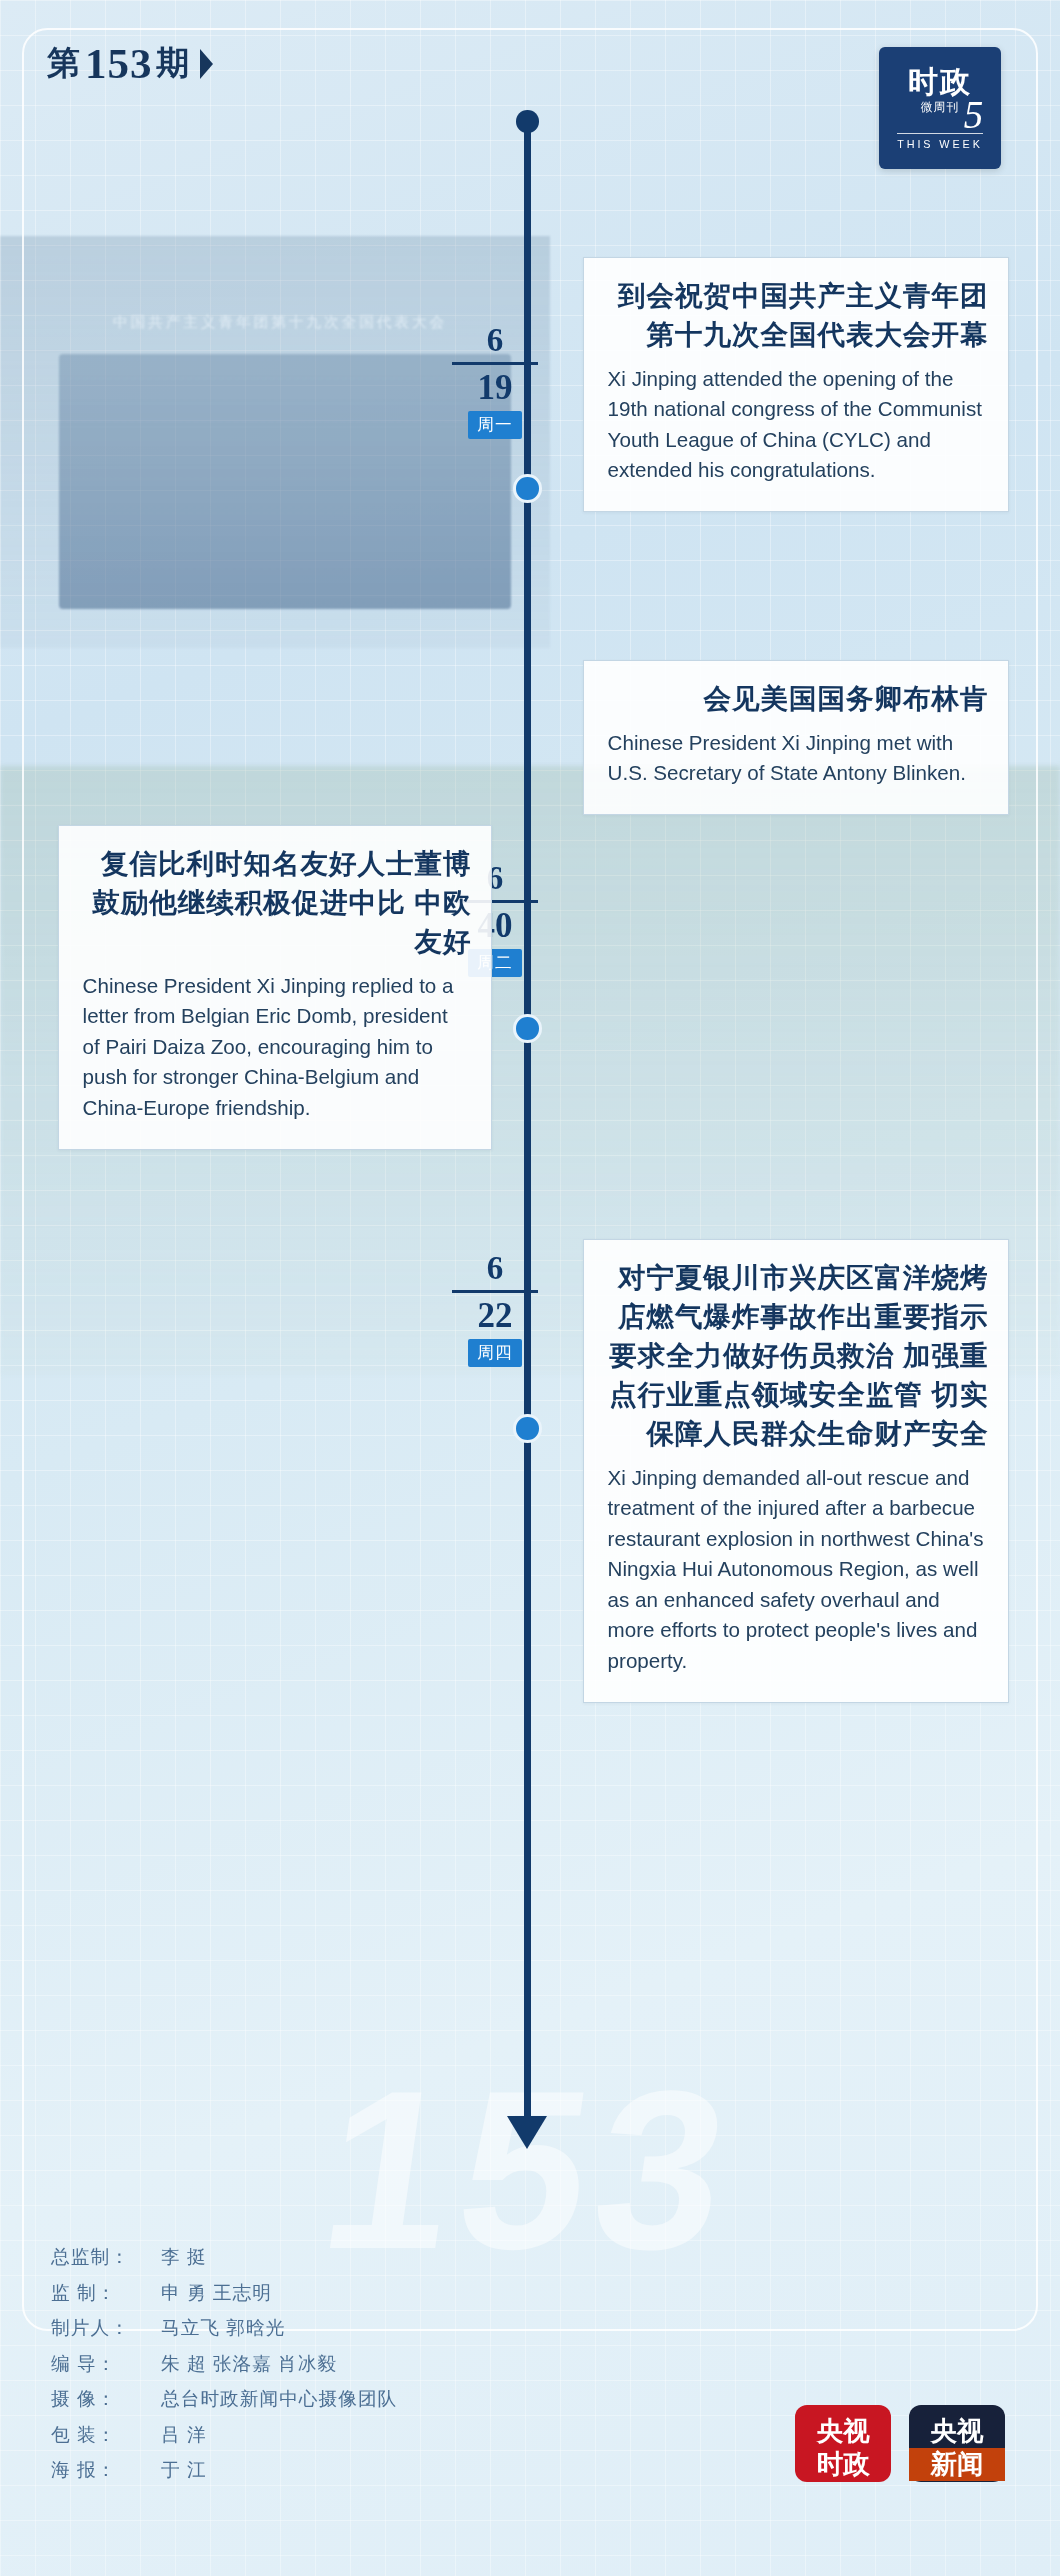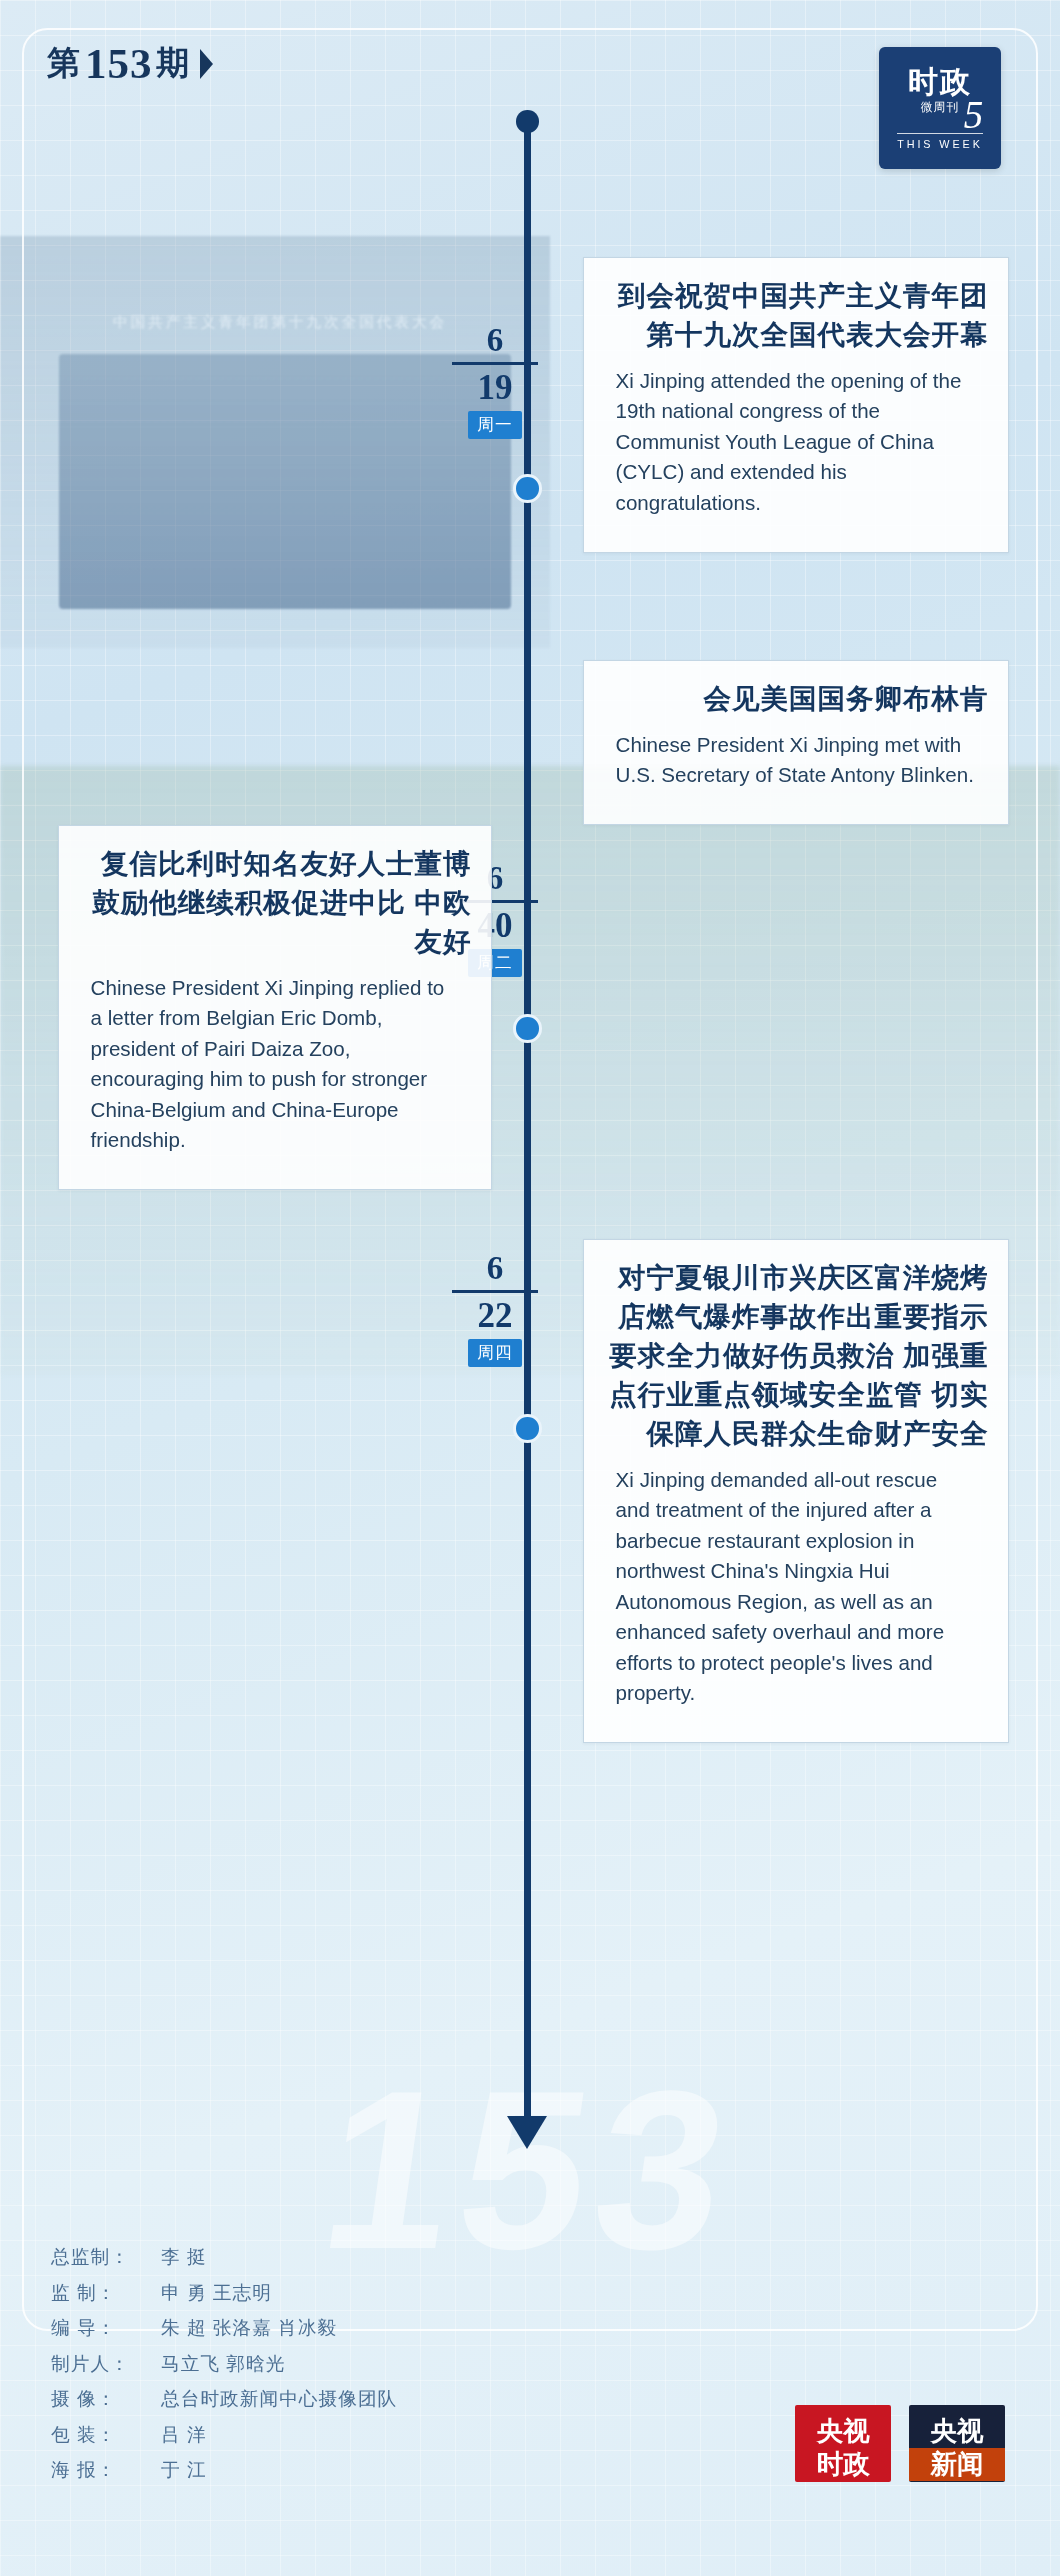--- a/index.html
+++ b/index.html
@@ -257,21 +257,21 @@
     font-weight: bold;
     line-height: 1.42;
     letter-spacing: 1px;
     margin: 0 0 9.8px;
     text-align: right;
   }
   .card .en {
     color: #24415e;
     font-size: 20.6px;
     line-height: 1.48;
-    margin: 12px;
+    margin: 4px;
   }
 
   
   .credits {
     position: absolute;
     left: 51px;
     bottom: 88px;
     color: #4c6f93;
     font-size: 18.7px;
     line-height: 1.9;
@@ -282,21 +282,21 @@
   .badge-row {
     position: absolute;
     right: 55px;
     bottom: 94px;
     display: flex;
     gap: 17.7px;
   }
   .cbadge {
     width: 96px;
     height: 77px;
-    border-radius: 2px;
+    border-radius: 12px;
     color: #fff;
     text-align: center;
     font-family: "Liberation Serif", serif;
     font-weight: bold;
     font-size: 26.5px;
     line-height: 1.25;
     padding-top: 9.8px;
     box-sizing: border-box;
   }
   .cbadge.red { background: #c81622; }
@@ -375,22 +375,22 @@
   </div>
   <div class="dot" style="top:1414px;"></div>
   <div class="card" style="left:583px; top:1239px; width:426px;">
     <p class="zh">对宁夏银川市兴庆区富洋烧烤店燃气爆炸事故作出重要指示 要求全力做好伤员救治 加强重点行业重点领域安全监管 切实保障人民群众生命财产安全</p>
     <p class="en">Xi Jinping demanded all-out rescue and treatment of the injured after a barbecue restaurant explosion in northwest China's Ningxia Hui Autonomous Region, as well as an enhanced safety overhaul and more efforts to protect people's lives and property.</p>
   </div>
 
   <div class="credits">
     <div><span class="k">总监制：</span><span>李  挺</span></div>
     <div><span class="k">监  制：</span><span>申  勇  王志明</span></div>
+    <div><span class="k">制片人：</span><span>马立飞  郭晗光</span></div>
     <div><span class="k">编  导：</span><span>朱  超  张洛嘉  肖冰毅</span></div>
-    <div><span class="k">制片人：</span><span>马立飞  郭晗光</span></div>
     <div><span class="k">摄  像：</span><span>总台时政新闻中心摄像团队</span></div>
     <div><span class="k">包  装：</span><span>吕  洋</span></div>
     <div><span class="k">海  报：</span><span>于  江</span></div>
   </div>
 
   <div class="badge-row">
     <div class="cbadge red">
       <span>央视</span>
       <span class="t2">时政</span>
     </div>

